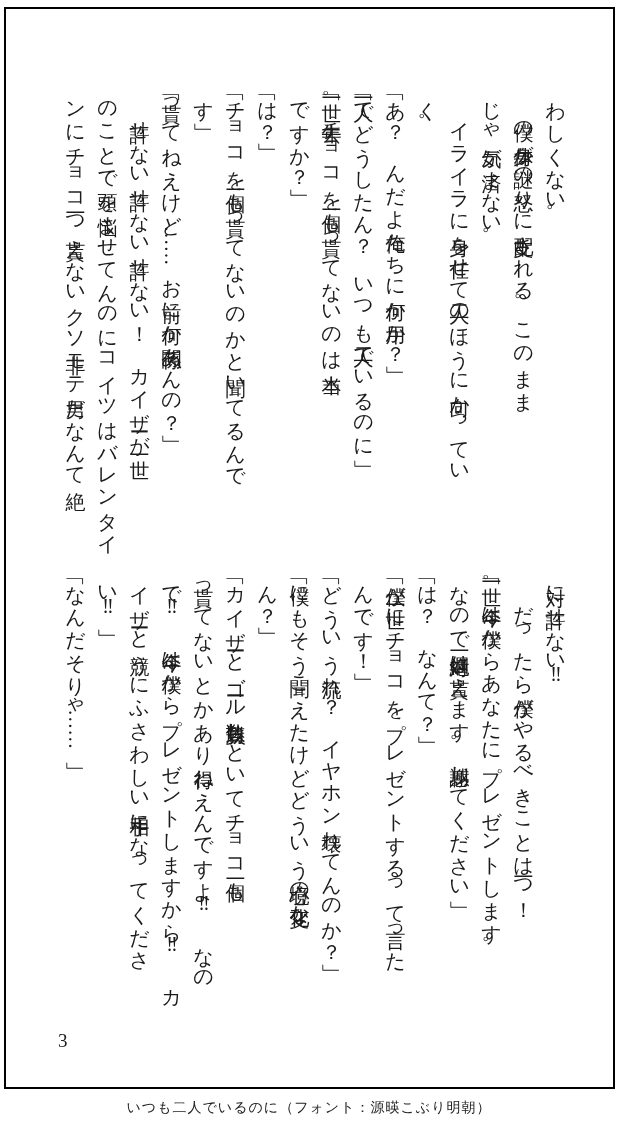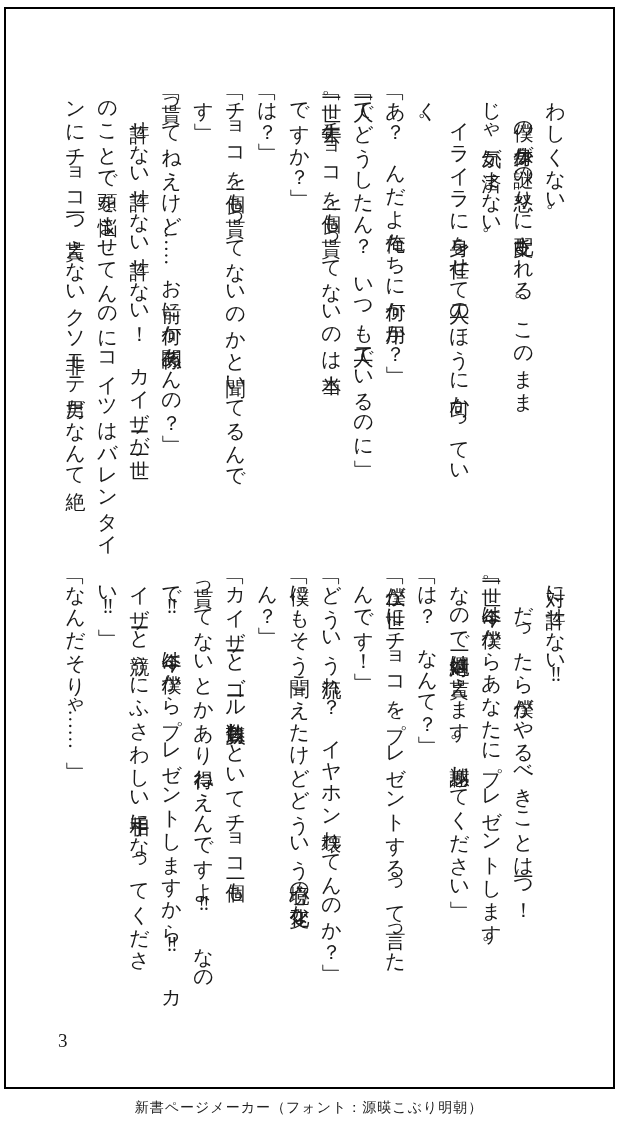--- a/index.html
+++ b/index.html
@@ -94,15 +94,15 @@
       <div class="vline">「カイザーとゴール数勝負しといてチョコ一個も</div>
       <div class="vline">貰ってないとかあり得ねえんですよ‼　なの</div>
       <div class="vline">で‼　今年は僕からプレゼントしますから‼　カ</div>
       <div class="vline">イザーと競うにふさわしい相手になってくださ</div>
       <div class="vline">い‼」</div>
       <div class="vline">「なんだそりゃ……」</div>
     </div>
 
   <div class="page-number">3</div>
 
-  <div class="caption">新書ページメーカー（フォント：源暎こぶり明朝）</div>
+  <div class="caption">いつも二人でいるのに（フォント：源暎こぶり明朝）</div>
 
 </div>
 
 </body></html>

